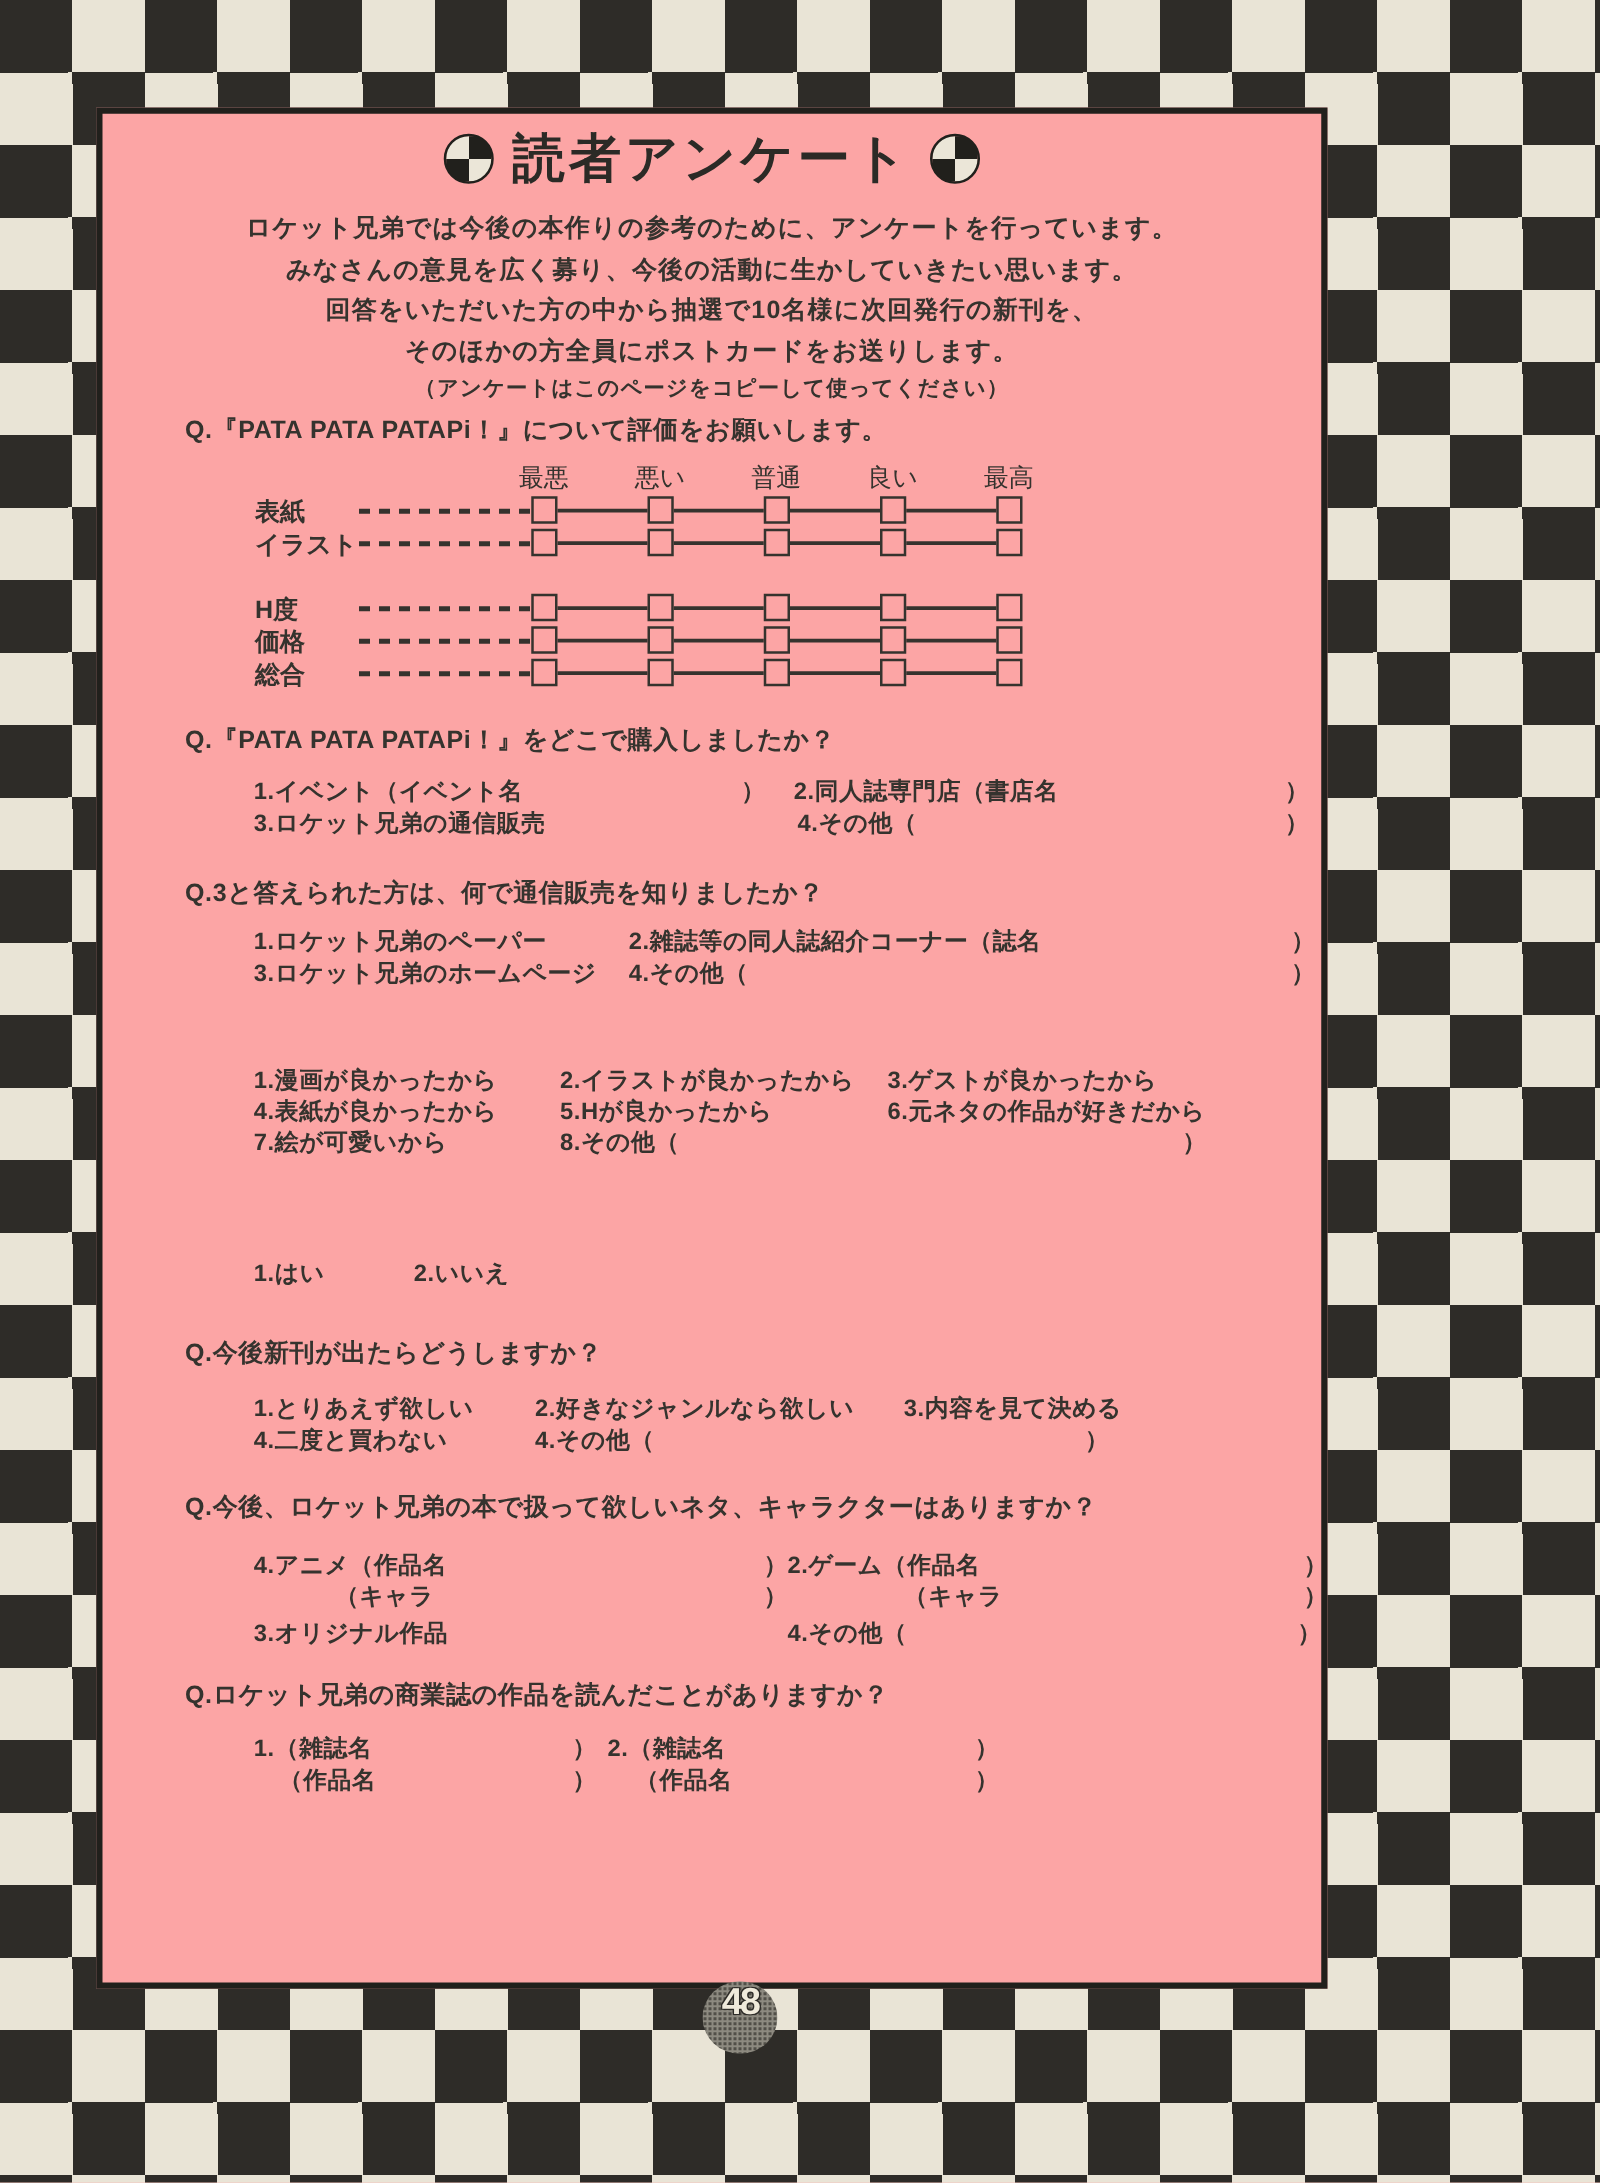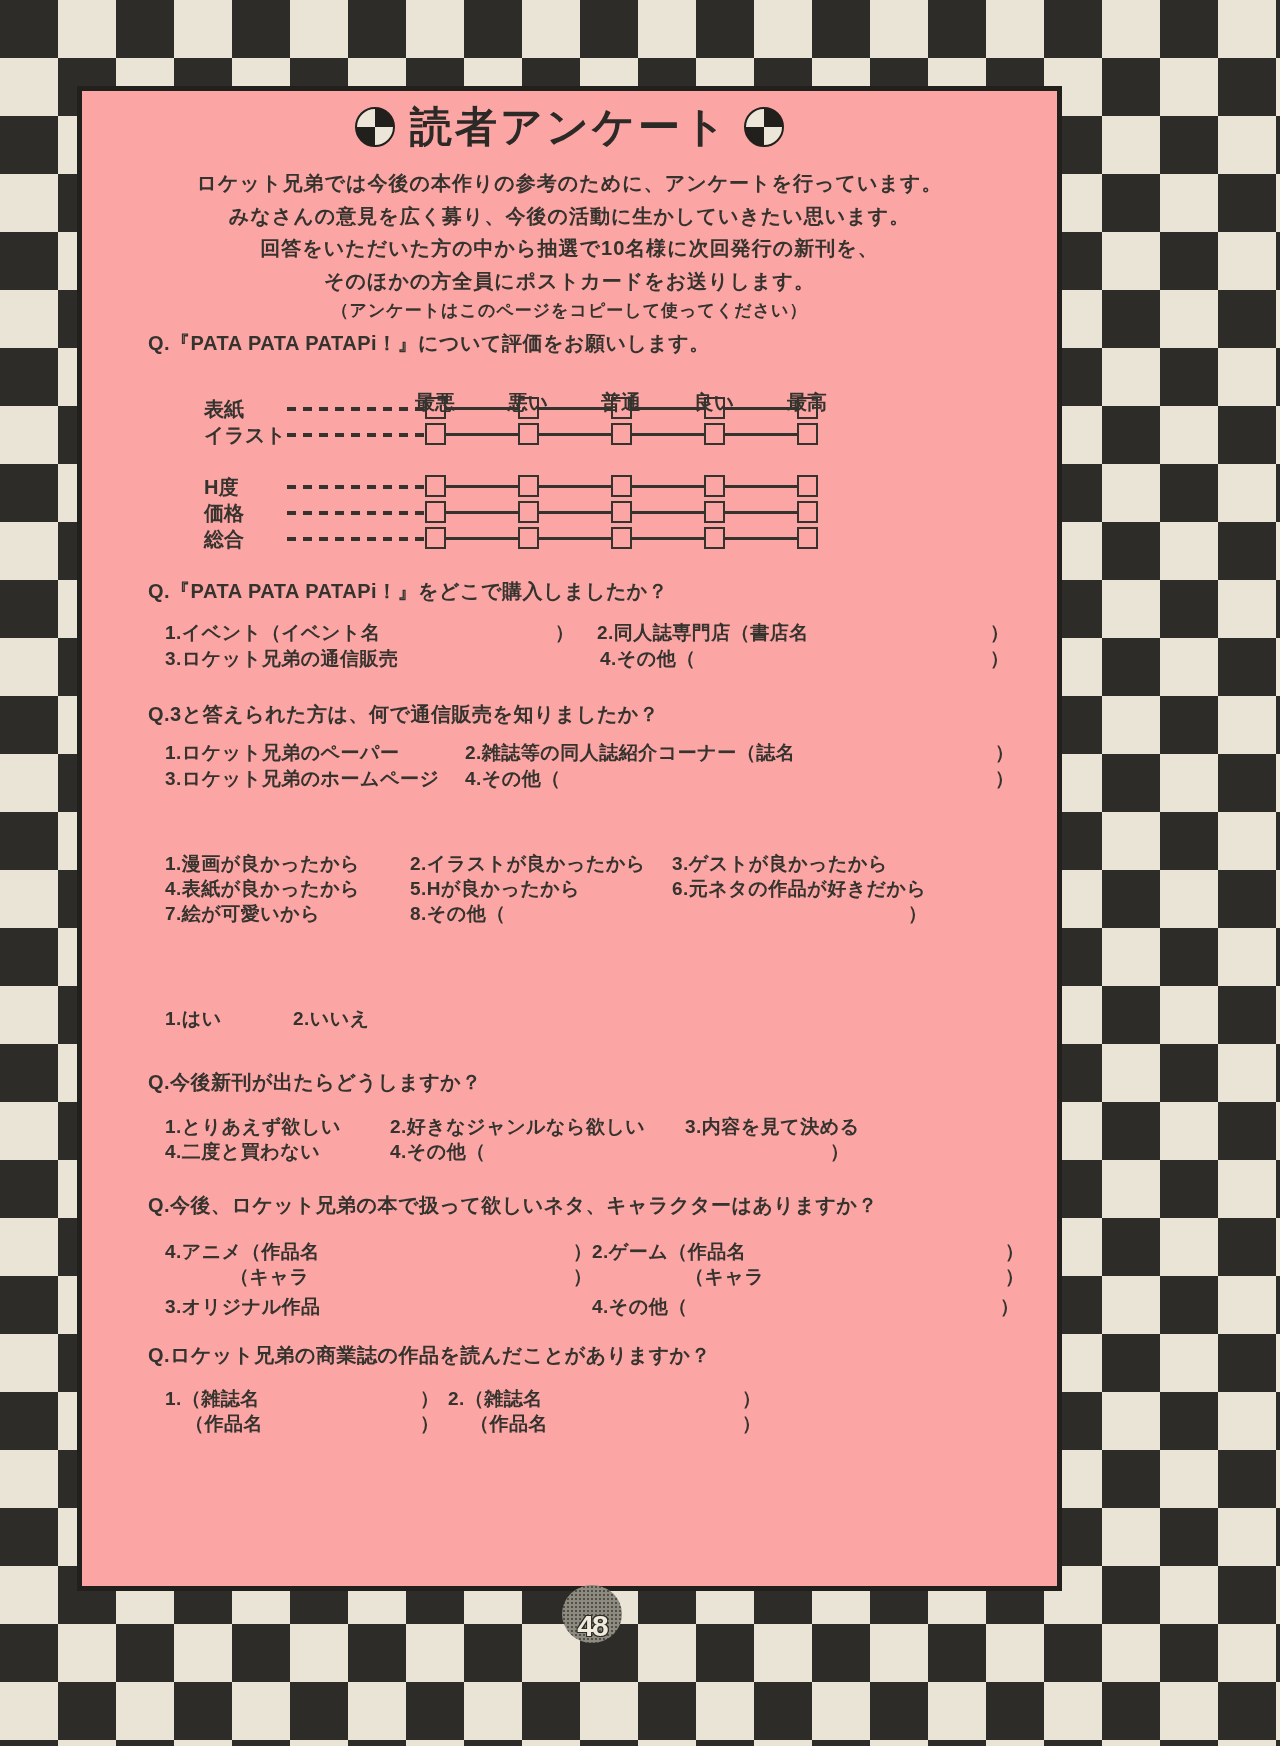--- a/index.html
+++ b/index.html
@@ -20,35 +20,35 @@
   .checker-icon{
     width:40px;height:40px;border-radius:50%;border:2px solid #21201c;box-sizing:border-box;
     background:conic-gradient(#21201c 0 25%, #ebe6d8 0 50%, #21201c 0 75%, #ebe6d8 0);
     display:inline-block;flex:0 0 auto;
   }
   .intro{position:absolute;top:76px;left:0;width:100%;text-align:center;}
   .intro-line{font-size:20px;font-weight:700;line-height:32.5px;letter-spacing:1px;}
   .intro-note{font-size:17px;font-weight:600;line-height:28px;letter-spacing:1px;}
   .t{position:absolute;white-space:nowrap;}
   .q{left:66px;font-size:20px;font-weight:700;letter-spacing:0.5px;}
-  .o{font-size:19px;font-weight:700;letter-spacing:0.5px;}
-  .sc{font-size:20px;font-weight:700;transform:translateX(-50%);margin-top:20px;}
+  .o{font-size:19px;font-weight:700;letter-spacing:0.5px;margin-left:38px;}
+  .sc{font-size:20px;font-weight:400;transform:translateX(-50%);}
   .rate-row{position:absolute;left:0;width:100%;height:24px;}
   .rl{position:absolute;left:122px;top:0;font-size:20px;font-weight:700;white-space:nowrap;}
   .rd{position:absolute;left:205px;top:11px;width:138px;height:4px;
       background:repeating-linear-gradient(90deg,#35332e 0 9px,transparent 9px 16px);}
   .cells{position:absolute;left:343px;top:0;height:24px;display:flex;align-items:center;}
   .cb{width:21px;height:22px;box-sizing:border-box;border:2px solid #35332e;background:transparent;flex:0 0 auto;}
   .cn{width:72px;height:3px;background:#35332e;flex:0 0 auto;}
   .page-badge{
     position:absolute;left:562px;top:1585px;width:60px;height:58px;border-radius:50%;
     background-color:#8d8a80;
     background-image:radial-gradient(#514f48 1.2px, transparent 1.4px);
     background-size:4px 4px;
-    display:flex;align-items:flex-end;justify-content:center;
+    display:flex;align-items:flex-start;justify-content:center;
   }
   .page-badge span{
     font-size:30px;font-weight:900;color:#efeadb;letter-spacing:-2px;
     text-shadow:1px 1px 0 #2e2c28,-1px -1px 0 #2e2c28,1px -1px 0 #2e2c28,-1px 1px 0 #2e2c28;
   }
 </style>
 </head>
 <body>
 
 <div class="paper">

